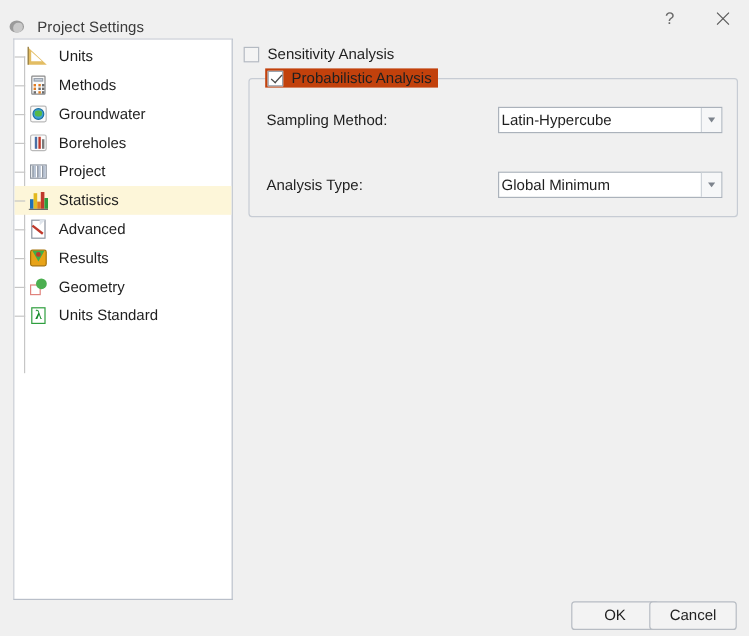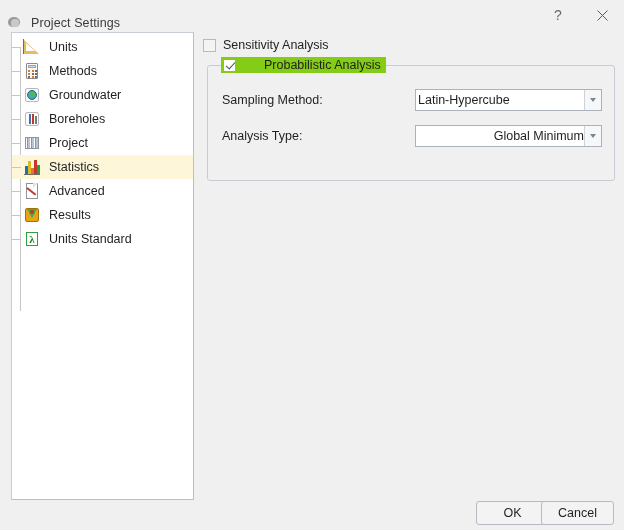--- a/index.html
+++ b/index.html
@@ -280,23 +280,23 @@
     left: 4px; top: 27px;
     width: 408px; height: 116px;
     border: 1px solid #c7ccd4;
     border-radius: 3px;
     background: transparent;
   }
   #group-legend {
     position: absolute;
     left: 13px; top: -9px;
     height: 16px;
-    background: #84cc16;
+    background: #c2410c;
     padding: 0 5px 0 2px;
-    display: flex; align-items: center; gap: 21px;
+    display: flex; align-items: center;
   }
 
   .form-row {
     position: absolute;
     height: 22px;
     display: flex;
     align-items: center;
   }
   .form-label {
     position: absolute;
@@ -515,20 +515,30 @@
         <div class="ticon">
           <div class="ic ic-res">
               <div class="cube"></div>
               <div class="tri"></div>
               <div class="dot"></div>
             </div>
         </div>
         <div class="tlabel">Results</div>
       </div>
 
+      <div class="tree-item">
+        <div class="branch"></div>
+        <div class="ticon">
+          <div class="ic ic-geo">
+              <div class="sq"></div>
+              <div class="ci"></div>
+            </div>
+        </div>
+        <div class="tlabel">Geometry</div>
+      </div>
 
       <div class="tree-item">
         <div class="branch"></div>
         <div class="ticon">
           <div class="ic ic-ds">
               <div class="box"></div>
               <div class="lam">λ</div>
             </div>
         </div>
         <div class="tlabel">Units Standard</div>
@@ -555,21 +565,21 @@
         <div class="form-label">Sampling Method:</div>
         <div class="combo">
           <div class="val">Latin-Hypercube</div>
           <div class="arrowbtn">
               <div class="ar"></div>
             </div>
         </div>
       </div>
 
 
-      <div class="form-row" style="left:0; top:59px; width:408px;text-align:right;">
+      <div class="form-row" style="left:0; top:77px; width:408px;">
         <div class="form-label">Analysis Type:</div>
         <div class="combo">
           <div class="val">Global Minimum</div>
           <div class="arrowbtn">
               <div class="ar"></div>
             </div>
         </div>
       </div>
 
     </div>

